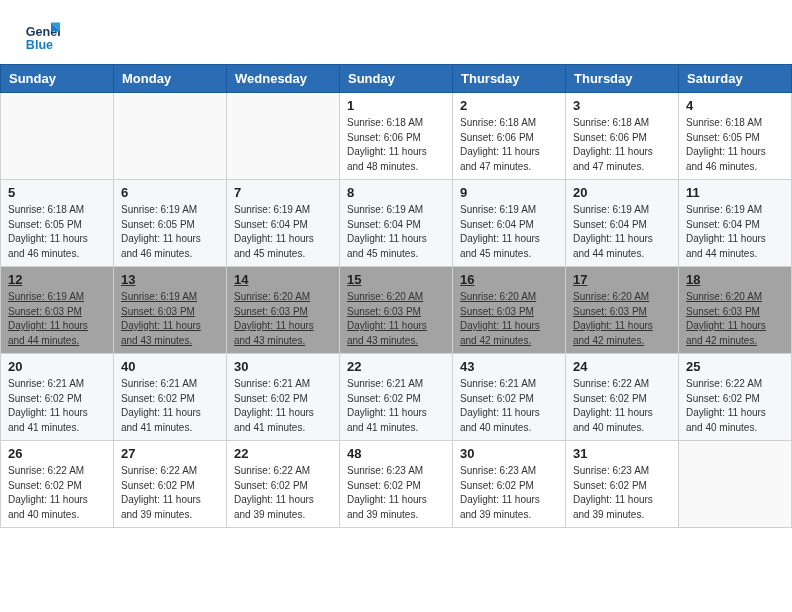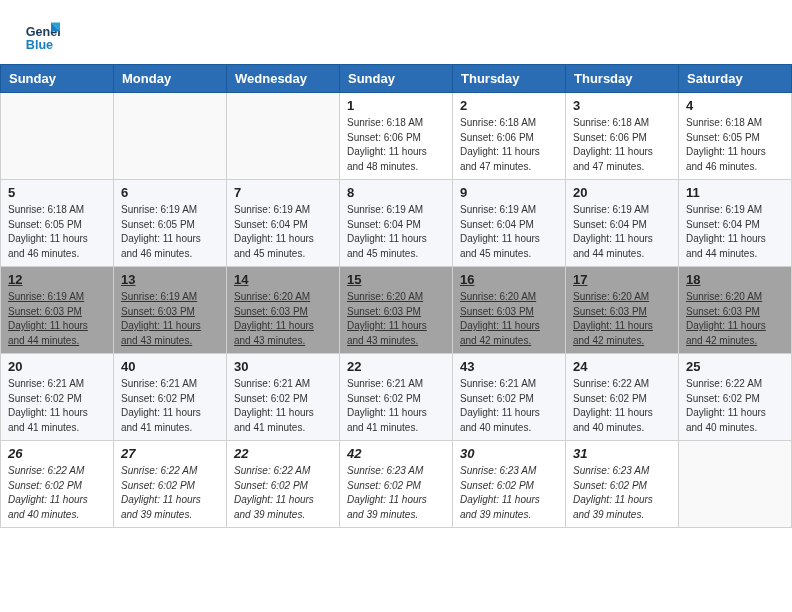--- a/index.html
+++ b/index.html
@@ -80,21 +80,21 @@
       color: #333;
       line-height: 1.45;
     }
     .empty-cell {
       background: #f9f9f9 !important;
     }
     .calendar tbody tr:nth-child(1) td { background: #ffffff; }
     .calendar tbody tr:nth-child(2) td { background: #f5f7fa; }
     .calendar tbody tr:nth-child(3) td { background: #a3a3a3; text-decoration: underline; }
     .calendar tbody tr:nth-child(4) td { background: #f5f7fa; }
-    .calendar tbody tr:nth-child(5) td { background: #ffffff; font-style: italic; }
+    .calendar tbody tr:nth-child(5) td { background: #ffffff; }
   </style>
 </head>
 <body>
 
 <div class="header">
   <div class="logo">
     <svg class="logo-icon" viewBox="0 0 40 40">
       <text x="2" y="20" font-size="14" font-weight="bold" fill="#1a3a5c" font-family="Arial">General</text>
       <text x="2" y="34" font-size="14" font-weight="bold" fill="#1a7fc1" font-family="Arial">Blue</text>
       <polygon points="30,5 40,15 30,15" fill="#1a7fc1"></polygon>
@@ -322,21 +322,21 @@
 and 39 minutes.</div>
         </td>
         <td>
           <span class="day-number">22</span>
           <div class="day-info" style="white-space: pre-line;">Sunrise: 6:22 AM
 Sunset: 6:02 PM
 Daylight: 11 hours
 and 39 minutes.</div>
         </td>
         <td>
-          <span class="day-number">42</span>
+          <span class="day-number">48</span>
           <div class="day-info" style="white-space: pre-line;">Sunrise: 6:23 AM
 Sunset: 6:02 PM
 Daylight: 11 hours
 and 39 minutes.</div>
         </td>
         <td>
           <span class="day-number">30</span>
           <div class="day-info" style="white-space: pre-line;">Sunrise: 6:23 AM
 Sunset: 6:02 PM
 Daylight: 11 hours

